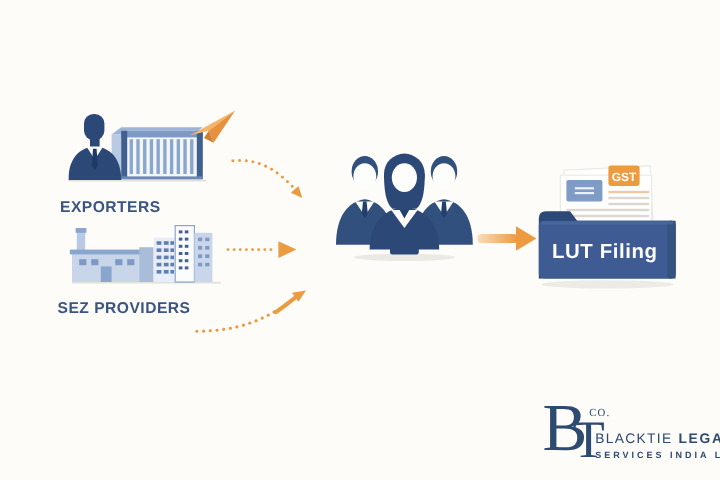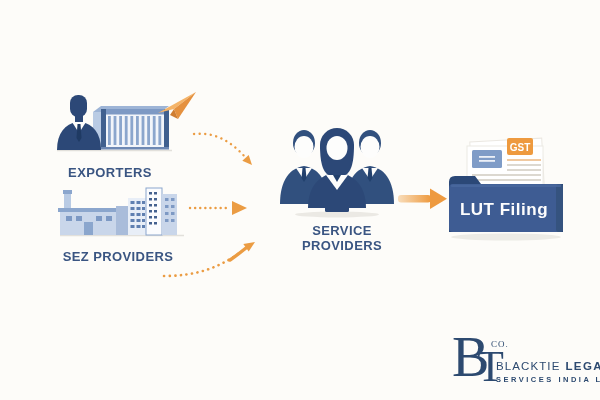--- a/index.html
+++ b/index.html
@@ -3,21 +3,21 @@
 <meta charset="utf-8">
 <style>
   html,body{margin:0;padding:0;background:#e9e9e9;}
   .canvas{
     position:relative;width:600px;height:400px;overflow:hidden;
     background:#fdfcf9;
     font-family:"Liberation Sans", sans-serif;
   }
   .abs{position:absolute;}
   .node-label{
-    position:absolute;text-align:center;
+    position:absolute;text-align:left;
     color:#3a5582;font-weight:700;font-size:13px;letter-spacing:0.4px;
   }
   
   .logo{position:absolute;left:452px;top:334px;width:148px;height:56px;color:#2d4a70;}
   .logo .mono{position:absolute;font-family:"Liberation Serif", serif;font-weight:400;line-height:1;}
   .logo-b{left:0px;top:-5px;font-size:56px;}
   .logo-t{left:25px;top:11px;font-size:44px;}
   .logo-co{position:absolute;left:39px;top:5px;font-family:"Liberation Serif", serif;font-size:9px;letter-spacing:1px;}
   .logo-line1{position:absolute;left:44px;top:26px;font-size:11.5px;white-space:nowrap;}
   .logo-line1 .nm{font-weight:500;letter-spacing:1.1px;}
@@ -175,21 +175,20 @@
       <ellipse cx="59" cy="27" rx="17" ry="17" fill="#2c4877"></ellipse>
       <path d="M42,27 C42,48 46,53 49,56 L69,56 C72,53 76,48 76,27 Z" fill="#2c4877"></path>
       <ellipse cx="59" cy="30" rx="10.5" ry="12" fill="#fdfdfc"></ellipse>
       <rect x="47" y="86" width="24" height="8" rx="1.5" fill="#2c4877"></rect>
       <path d="M30,90 C30,66 44,56 59,54 C74,56 88,66 88,90 Z" fill="#2c4877"></path>
       <polygon points="48,57 59,72 70,57" fill="#fdfdfc"></polygon>
       <polygon points="55,57 63,57 59,64" fill="#22406d"></polygon>
     </g>
   </svg>
 
-  <div class="node-label" style="left:272px;top:223px;width:140px;">SERVICE PROVIDERS</div>
 
   <svg class="abs" style="left:394px;top:186px;" width="56" height="26" viewBox="0 0 56 26">
     <defs>
       <linearGradient id="ag" x1="0" y1="0" x2="1" y2="0">
         <stop offset="0" stop-color="#f8ddbb"></stop>
           <stop offset="1" stop-color="#ee9a3f"></stop>
       </linearGradient>
     </defs>
     <rect x="4" y="9" width="33" height="7.5" rx="3" fill="url(#ag)"></rect>
     <polygon points="36,2.5 53,12.8 36,23" fill="#ee9a3f"></polygon>

